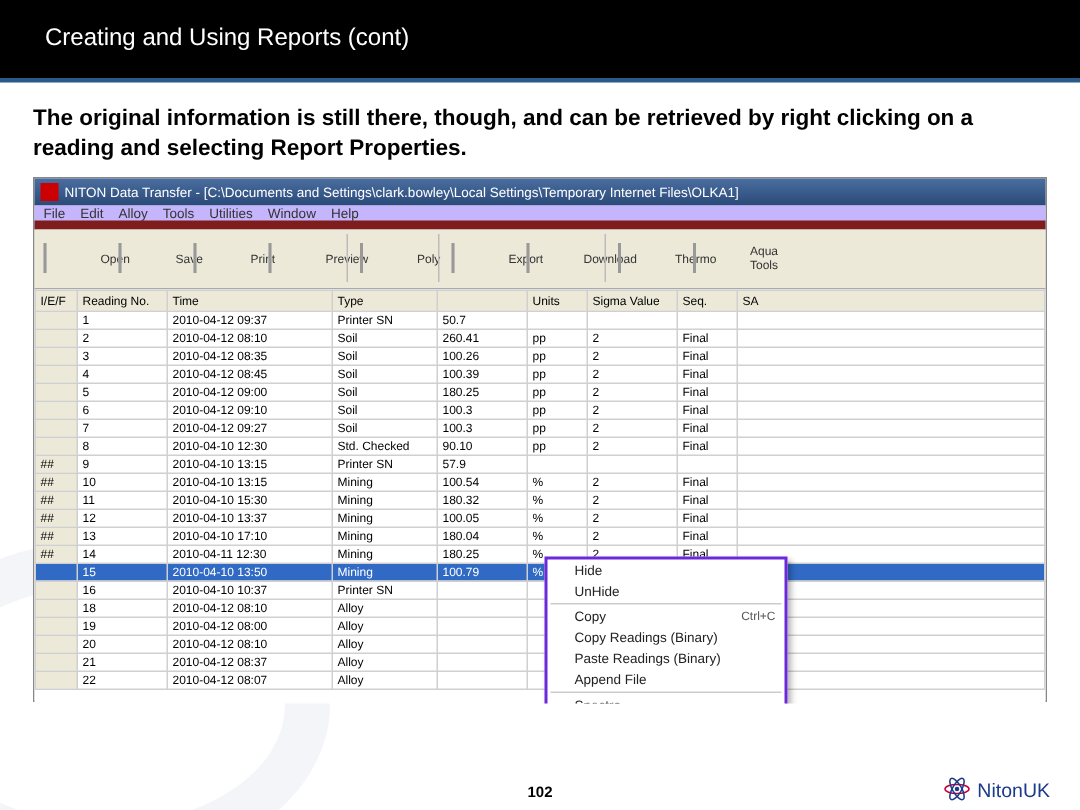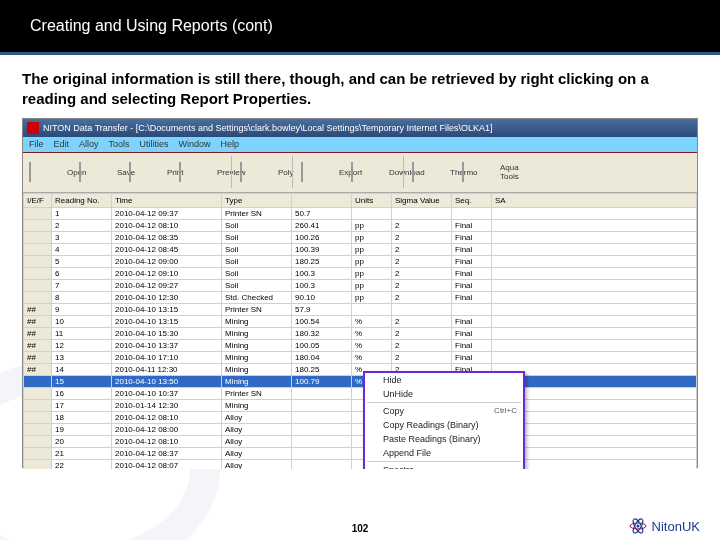--- a/index.html
+++ b/index.html
@@ -3,21 +3,21 @@
 <meta charset="utf-8">
 <style>
   * { box-sizing: border-box; margin: 0; padding: 0; }
   body { width: 720px; height: 540px; font-family: Arial, sans-serif; background: #fff; position: relative; overflow: hidden; }
   .title-band { background: #000; color: #fff; height: 52px; display: flex; align-items: center; padding-left: 30px; font-size: 16px; font-weight: normal; }
   .title-underline { height: 3px; background: #2a5a8a; }
   .explain { padding: 14px 22px 8px 22px; font-size: 15px; font-weight: bold; line-height: 1.35; }
   .app { margin: 0 22px; border: 1px solid #888; height: 350px; background: #f4f4f4; position: relative; font-size: 9px; }
   .titlebar { height: 18px; background: linear-gradient(#4a6ea0,#2a4a78); color: #fff; display: flex; align-items: center; padding: 0 4px; gap: 4px; font-size: 9px; }
   .titlebar .tb-icon { width: 12px; height: 12px; background: #c00; display: inline-block; }
-  .menubar { height: 16px; background: #7dd3fc; display: flex; align-items: center; gap: 10px; padding: 0 6px; font-size: 9px; color: #333; border-bottom: 1px solid #7f1d1d; }
+  .menubar { height: 16px; background: #c4b5fd; display: flex; align-items: center; gap: 10px; padding: 0 6px; font-size: 9px; color: #333; border-bottom: 6px solid #7f1d1d; }
   .toolbar { height: 40px; background: #ece9d8; display: flex; align-items: center; gap: 6px; padding: 2px 6px; border-bottom: 1px solid #aaa; }
   .tbtn { display: flex; flex-direction: row; align-items: center; width: 44px; font-size: 8px; color: #333; gap: 36px; }
   .tbtn .ic { width: 20px; height: 20px; background: #d8d4c4; border: 1px solid #999; margin-bottom: 1px; }
   .tsep { width: 1px; height: 32px; background: #bbb; margin: 0 2px; }
   .grid-wrap { height: 276px; overflow: hidden; background: #fff; position: relative; }
   table.grid { border-collapse: collapse; width: 100%; font-size: 8px; table-layout: fixed; }
   table.grid th, table.grid td { border: 1px solid #d0d0d0; padding: 1px 3px; height: 10px; text-align: left; white-space: nowrap; overflow: hidden; }
   table.grid th { background: #ece9d8; font-weight: normal; height: 14px; }
   tr.sel td { background: #316ac5; color: #fff; }
   .row-ind { width: 20px; background: #ece9d8; text-align: center; }
@@ -299,31 +299,20 @@
             <td>2010-04-10 10:37</td>
             <td>Printer SN</td>
             <td></td>
             <td></td>
             <td></td>
             <td></td>
             <td></td>
           </tr>
           <tr>
             <td class="row-ind"></td>
-            <td>17</td>
-            <td>2010-01-14 12:30</td>
-            <td>Mining</td>
-            <td></td>
-            <td></td>
-            <td></td>
-            <td></td>
-            <td></td>
-          </tr>
-          <tr>
-            <td class="row-ind"></td>
             <td>18</td>
             <td>2010-04-12 08:10</td>
             <td>Alloy</td>
             <td></td>
             <td></td>
             <td></td>
             <td></td>
             <td></td>
           </tr>
           <tr>

